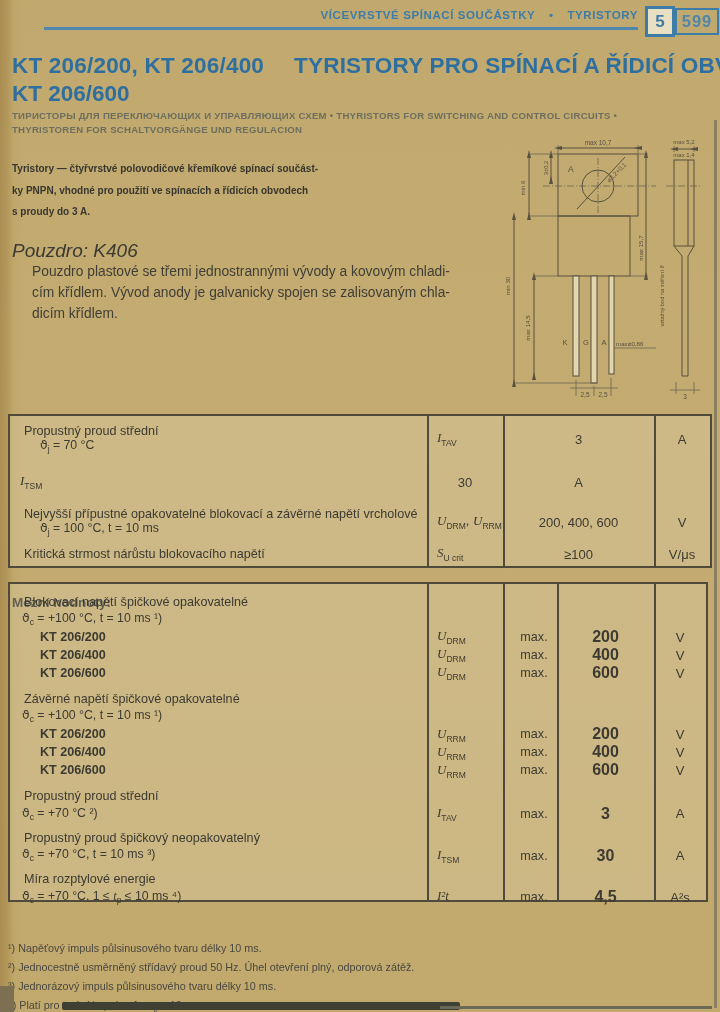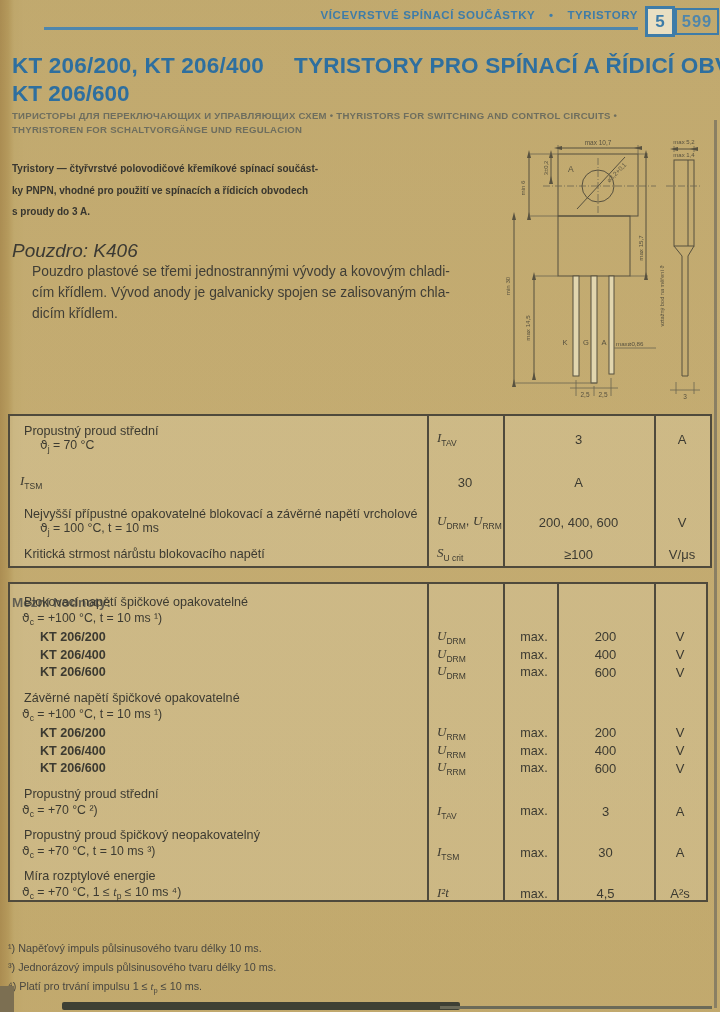--- a/index.html
+++ b/index.html
@@ -48,21 +48,21 @@
   .unitcell{text-align:center;font-size:13px;color:#3c3a31;}
   #mezni{left:12px;top:595px;font-weight:bold;font-size:13.5px;color:#35332c;}
   #t2{left:8px;top:582px;width:700px;height:320px;padding-top:9px;box-sizing:border-box;}
   .ln{display:grid;grid-template-columns:417px 76px 54px 97px 1fr;align-items:center;min-height:17.6px;}
   .ln .c1{padding-left:14px;font-size:12.6px;color:#3c3a31;white-space:nowrap;}
   .ln .c1.ind{padding-left:12px;font-size:12.3px;}
   .ln .c1.bold{font-weight:bold;padding-left:30px;}
   .ln .c2{padding-left:10px;font-size:13px;color:#3c3a31;}
   .ln .c2 i{font-family:"Liberation Serif","DejaVu Serif",serif;font-style:italic;}
   .ln .c3{font-size:12.6px;color:#3c3a31;padding-left:8px;text-align:center;}
-  .ln .c4{text-align:center;font-size:13px;color:#3c3a31;}
+  .ln .c4{text-align:center;font-size:16px;color:#3c3a31;font-weight:bold;}
   .ln .c5{text-align:center;font-size:13px;color:#3c3a31;}
   .gap8{margin-top:8px;}
   .gap6{margin-top:6px;}
   .theta{font-family:"DejaVu Sans",sans-serif;}
   
   #fns{left:8px;top:941px;font-size:10.8px;line-height:15px;color:#494740;}
   #fns sub{font-size:7.5px;}
   #fns i{font-family:"Liberation Serif","DejaVu Serif",serif;}
   
   #bbar{left:62px;top:1002px;width:398px;height:8px;background:#3e4034;border-radius:2px;}
@@ -342,20 +342,21 @@
         <div class="c1 ind"><span class="theta">ϑ</span><sub>c</sub><span> = +70 °C, 1 ≤ </span><span class="it">t</span><sub>p</sub><span> ≤ 10 ms ⁴)</span></div>
         <div class="c2"><i>I²t</i><sub></sub></div>
         <div class="c3">max.</div>
         <div class="c4">4,5</div>
         <div class="c5">A²s</div>
       </div>
   </div>
 
   <div class="abs" id="fns">
     <div class="fn"><span>¹) Napěťový impuls půlsinusového tvaru délky 10 ms.</span><i></i><sub></sub><span></span></div>
+    <div class="fn"><span>²) Jednocestně usměrněný střídavý proud 50 Hz. Úhel otevření plný, odporová zátěž.</span><i></i><sub></sub><span></span></div>
     <div class="fn"><span>³) Jednorázový impuls půlsinusového tvaru délky 10 ms.</span><i></i><sub></sub><span></span></div>
     <div class="fn"><span>⁴) Platí pro trvání impulsu 1 ≤ </span><i>t</i><sub>p</sub><span> ≤ 10 ms.</span></div>
   </div>
 
   <div class="abs" id="bbar"></div>
   <div class="abs" id="bline"></div>
   <div class="abs" id="redge"></div>
   <div class="abs" id="corner"></div>
 </div>
 

